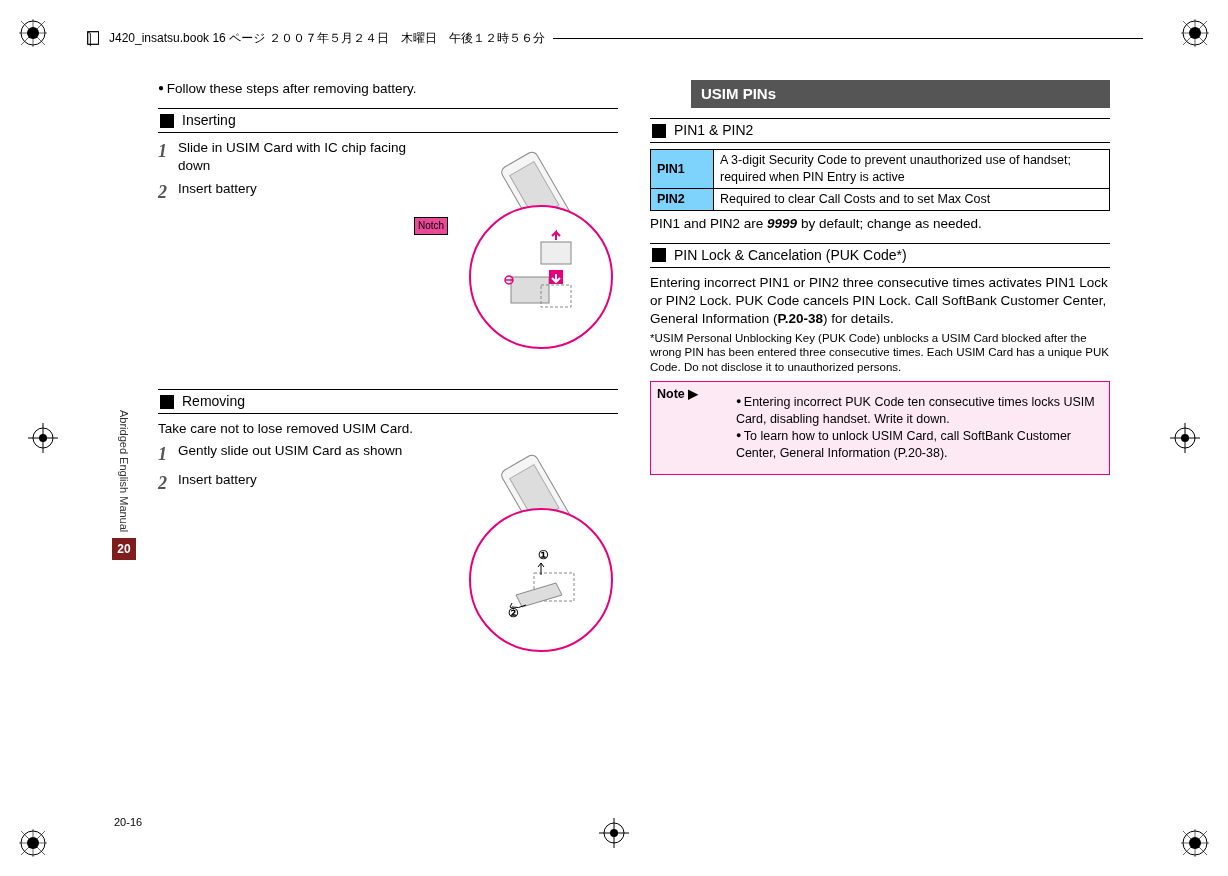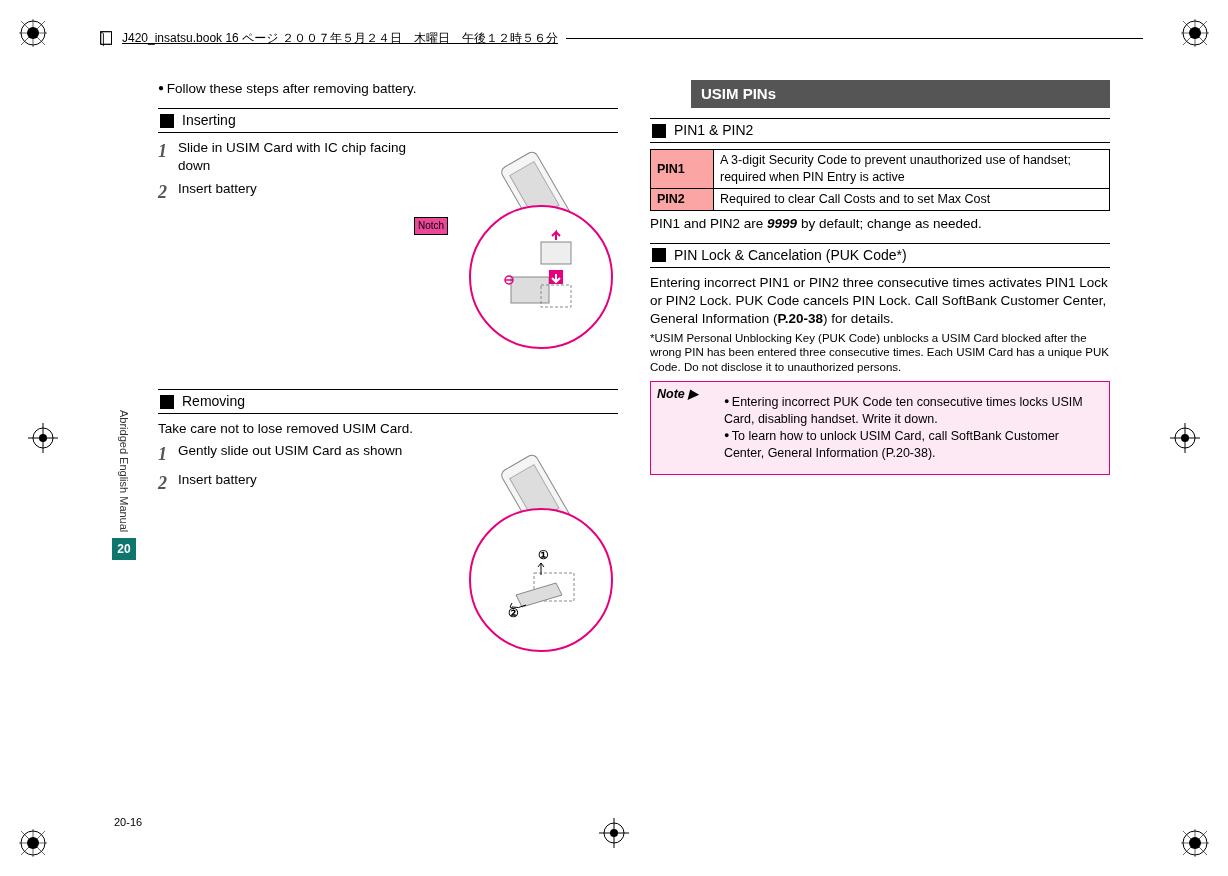--- a/index.html
+++ b/index.html
@@ -13,27 +13,26 @@
   }
   .reg-mark {
     position: absolute;
     width: 30px;
     height: 30px;
   }
   .reg-mark svg { width: 30px; height: 30px; }
   .header-bar {
     position: absolute;
     top: 22px;
-    left: 98px;
+    left: 85px;
     right: 85px;
     height: 32px;
     display: flex;
     align-items: center;
     font-size: 12px;
-    text-decoration: underline;
   }
   .header-bar .ln { flex:1; height:1px; background:#000; margin-left:8px; }
   .header-icon { width:18px; height:18px; margin-right:6px; }
   .page-body {
     position: absolute;
     top: 80px;
     left: 110px;
     right: 110px;
     bottom: 80px;
     display: flex;
@@ -46,21 +45,21 @@
     align-items: center;
     margin-top: 330px;
   }
   .side-tab .vtext {
     writing-mode: vertical-rl;
     font-size: 11px;
     color: #333;
     letter-spacing: 0px;
   }
   .side-tab .pg {
-    background: #0f766e;
+    background: #7f1d1d;
     color: #fff;
     width: 24px;
     height: 22px;
     font-size: 12px;
     font-weight: bold;
     text-align: center;
     line-height: 22px;
     margin-top: 6px;
   }
   .col {
@@ -115,30 +114,30 @@
     background:#ec4899; border:1px solid #000;
     font-size:10px; padding:1px 3px;
   }
   table.pin {
     border-collapse: collapse;
     width: 100%;
     font-size: 12.5px;
     margin: 4px 0;
   }
   table.pin td { border:1px solid #000; padding:2px 6px; }
-  table.pin td.h { background:#fca5a5; font-weight:bold; width:50px; text-align:left;}
+  table.pin td.h { background:#7dd3fc; font-weight:bold; width:50px; text-align:left;}
   .note-box {
     border:1px solid #e6007e;
     background:#fde9f3;
     font-size:12.5px;
     padding:4px 6px 4px 6px;
     margin-top:6px;
     display:flex;
   }
-  .note-box .nl { font-weight:bold; white-space:nowrap; margin-right:4px;font-style:italic;}
+  .note-box .nl { font-weight:bold; white-space:nowrap; margin-right:16px;}
   .note-box ul { margin:8px; padding-left:14px; list-style:none;}
   .note-box ul li::before { content:"● "; font-size:9px; vertical-align:2px;}
   .smallnote { font-size:11.5px; line-height:1.3; margin-top:2px;}
   .footer-pg {
     position:absolute;
     left: 114px;
     bottom: 48px;
     font-size: 11px;
   }
   .clearfix::after { content:""; display:block; clear:both; }

